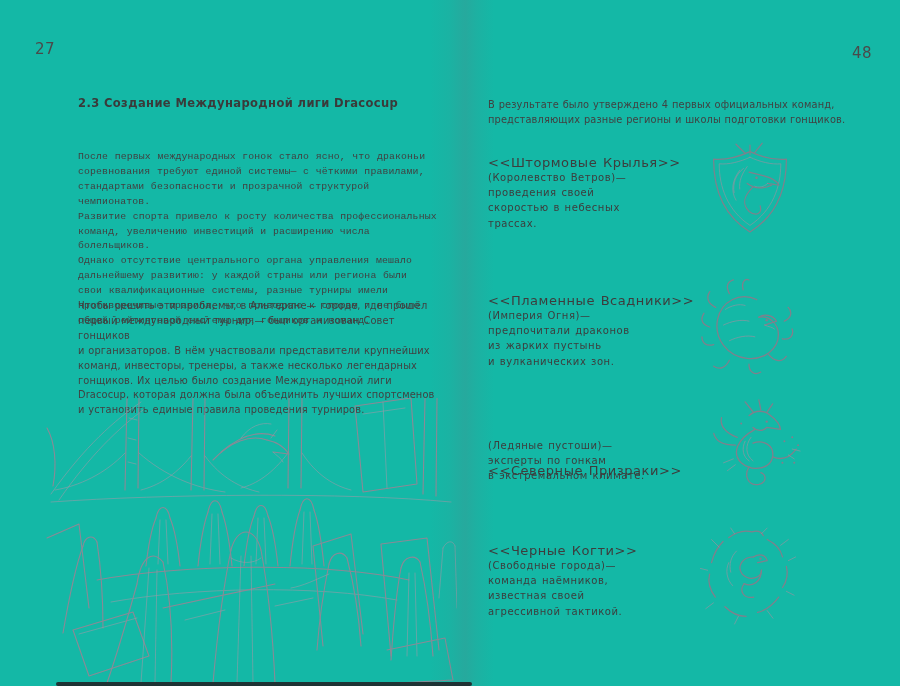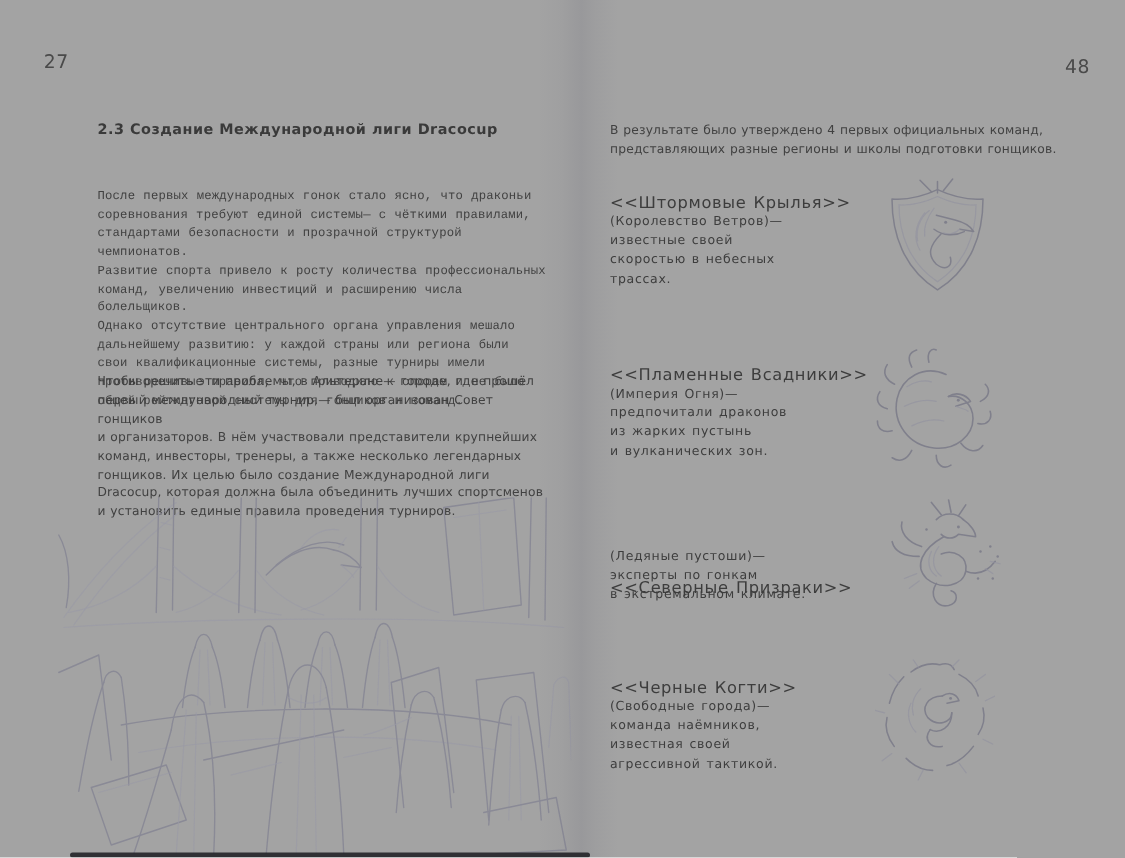--- a/index.html
+++ b/index.html
@@ -1,16 +1,16 @@
 <!DOCTYPE html>
 <html><head>
 <meta charset="utf-8">
 <style>
   html,body{margin:0;padding:0;background:#ffffff;}
-  .spread{position:relative;width:900px;height:686px;background:#a3a3a3;overflow:hidden;
+  .spread{position:relative;width:900px;height:686px;background:#14b8a6;overflow:hidden;
           font-family:"DejaVu Sans","Liberation Sans",sans-serif;color:#3f3f3f;}
   .abs{position:absolute;}
   .txt{white-space:pre-line;}
   .pagenum{font-size:15px;color:#4a4a4a;letter-spacing:0.5px;}
   .heading{font-size:11.5px;font-weight:600;letter-spacing:0.4px;color:#3a3a3a;margin:0;}
   .body{font-size:9.8px;line-height:14.9px;letter-spacing:0.15px;word-spacing:0.5px;margin:0;color:#414141;}
   .team-name{font-size:13px;line-height:15.2px;letter-spacing:0.55px;word-spacing:1px;color:#3d3d3d;}
   .team-desc{font-size:10px;line-height:15.2px;letter-spacing:0.55px;word-spacing:1px;color:#3d3d3d;}
   .gutter{left:430px;top:0;width:64px;height:686px;
           background:linear-gradient(to right,rgba(110,110,122,0) 0%,rgba(110,110,122,0.07) 30%,
@@ -137,21 +137,21 @@
 
   <section>
     <div class="abs pagenum" style="left:852px;top:44px;">48</div>
 
     <p class="abs body txt" style="left:488px;top:98px;width:380px;">В результате было утверждено 4 первых официальных команд,
 представляющих разные регионы и школы подготовки гонщиков.</p>
 
     <div>
       <div class="abs team-name txt" style="left:488px;top:155px;">&lt;&lt;Штормовые Крылья&gt;&gt;</div>
       <div class="abs team-desc txt" style="left:488px;top:170px;">(Королевство Ветров)—
-известные своей
+проведения своей
 скоростью в небесных
 трассах.</div>
       <div class="abs" style="left:708px;top:142px;">
         <svg width="84" height="94" viewBox="0 0 90 100">
           <path class="em" d="M45,10 C58,16 72,19 84,18 C84,48 74,78 45,96 C16,78 6,48 6,18 C18,19 32,16 45,10 Z"></path>
           <path class="em2" d="M45,16 C56,21 68,24 78,23 C78,48 69,73 45,89 C21,73 12,48 12,23 C22,24 34,21 45,16 Z"></path>
           <path class="em" d="M40,12 L30,2 M50,11 L58,1 M45,13 L45,3"></path>
           <path class="em" d="M44,32 L60,36 M60,36 C68,38 74,42 76,46 L64,44"></path>
           <path class="em2" d="M64,44 C60,48 54,49 50,47"></path>
           <path class="em" d="M42,44 C50,50 60,50 68,46"></path>

